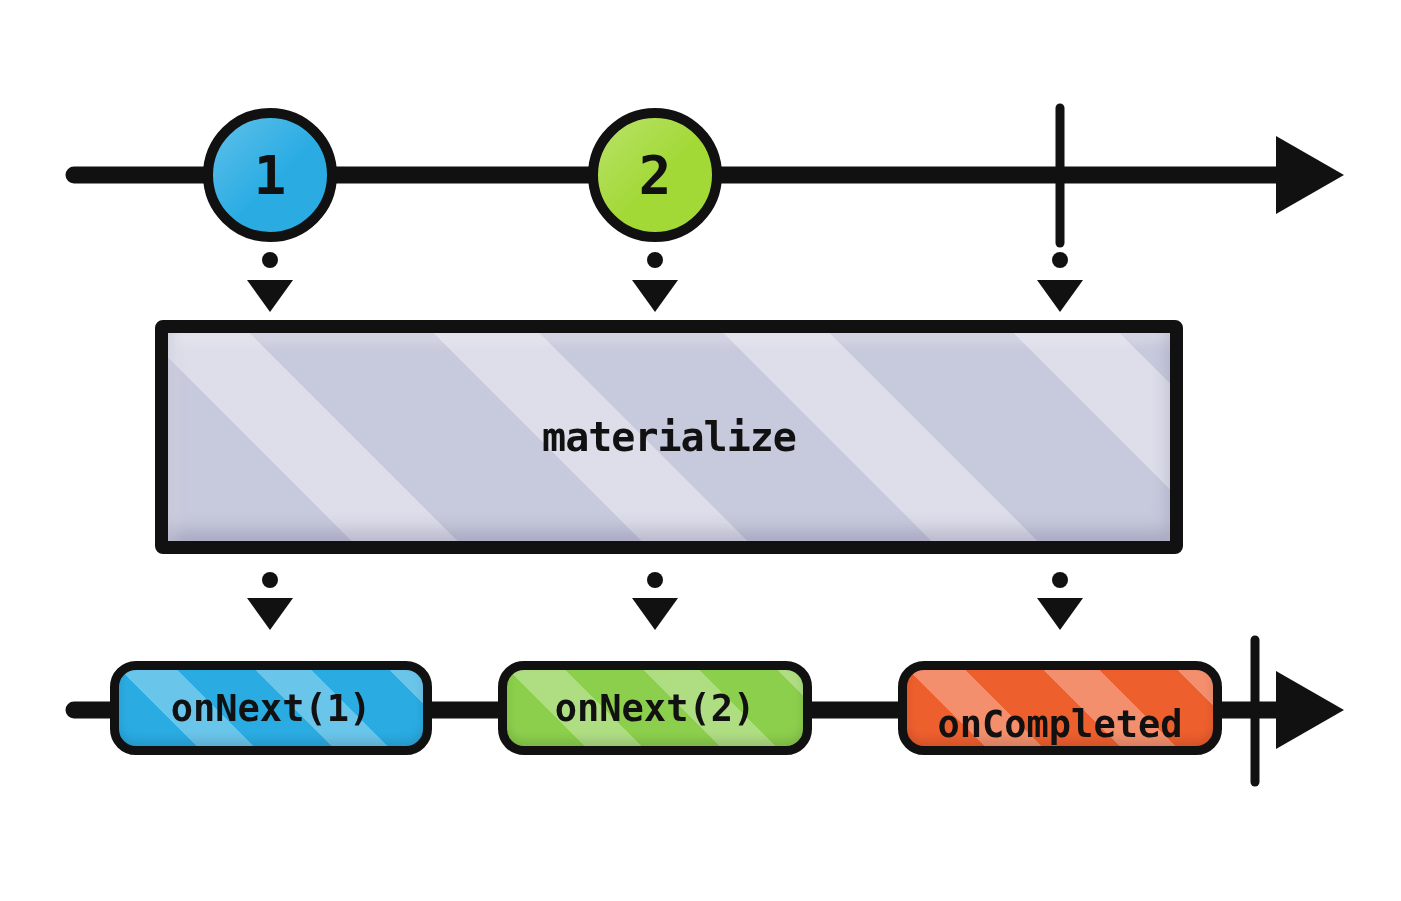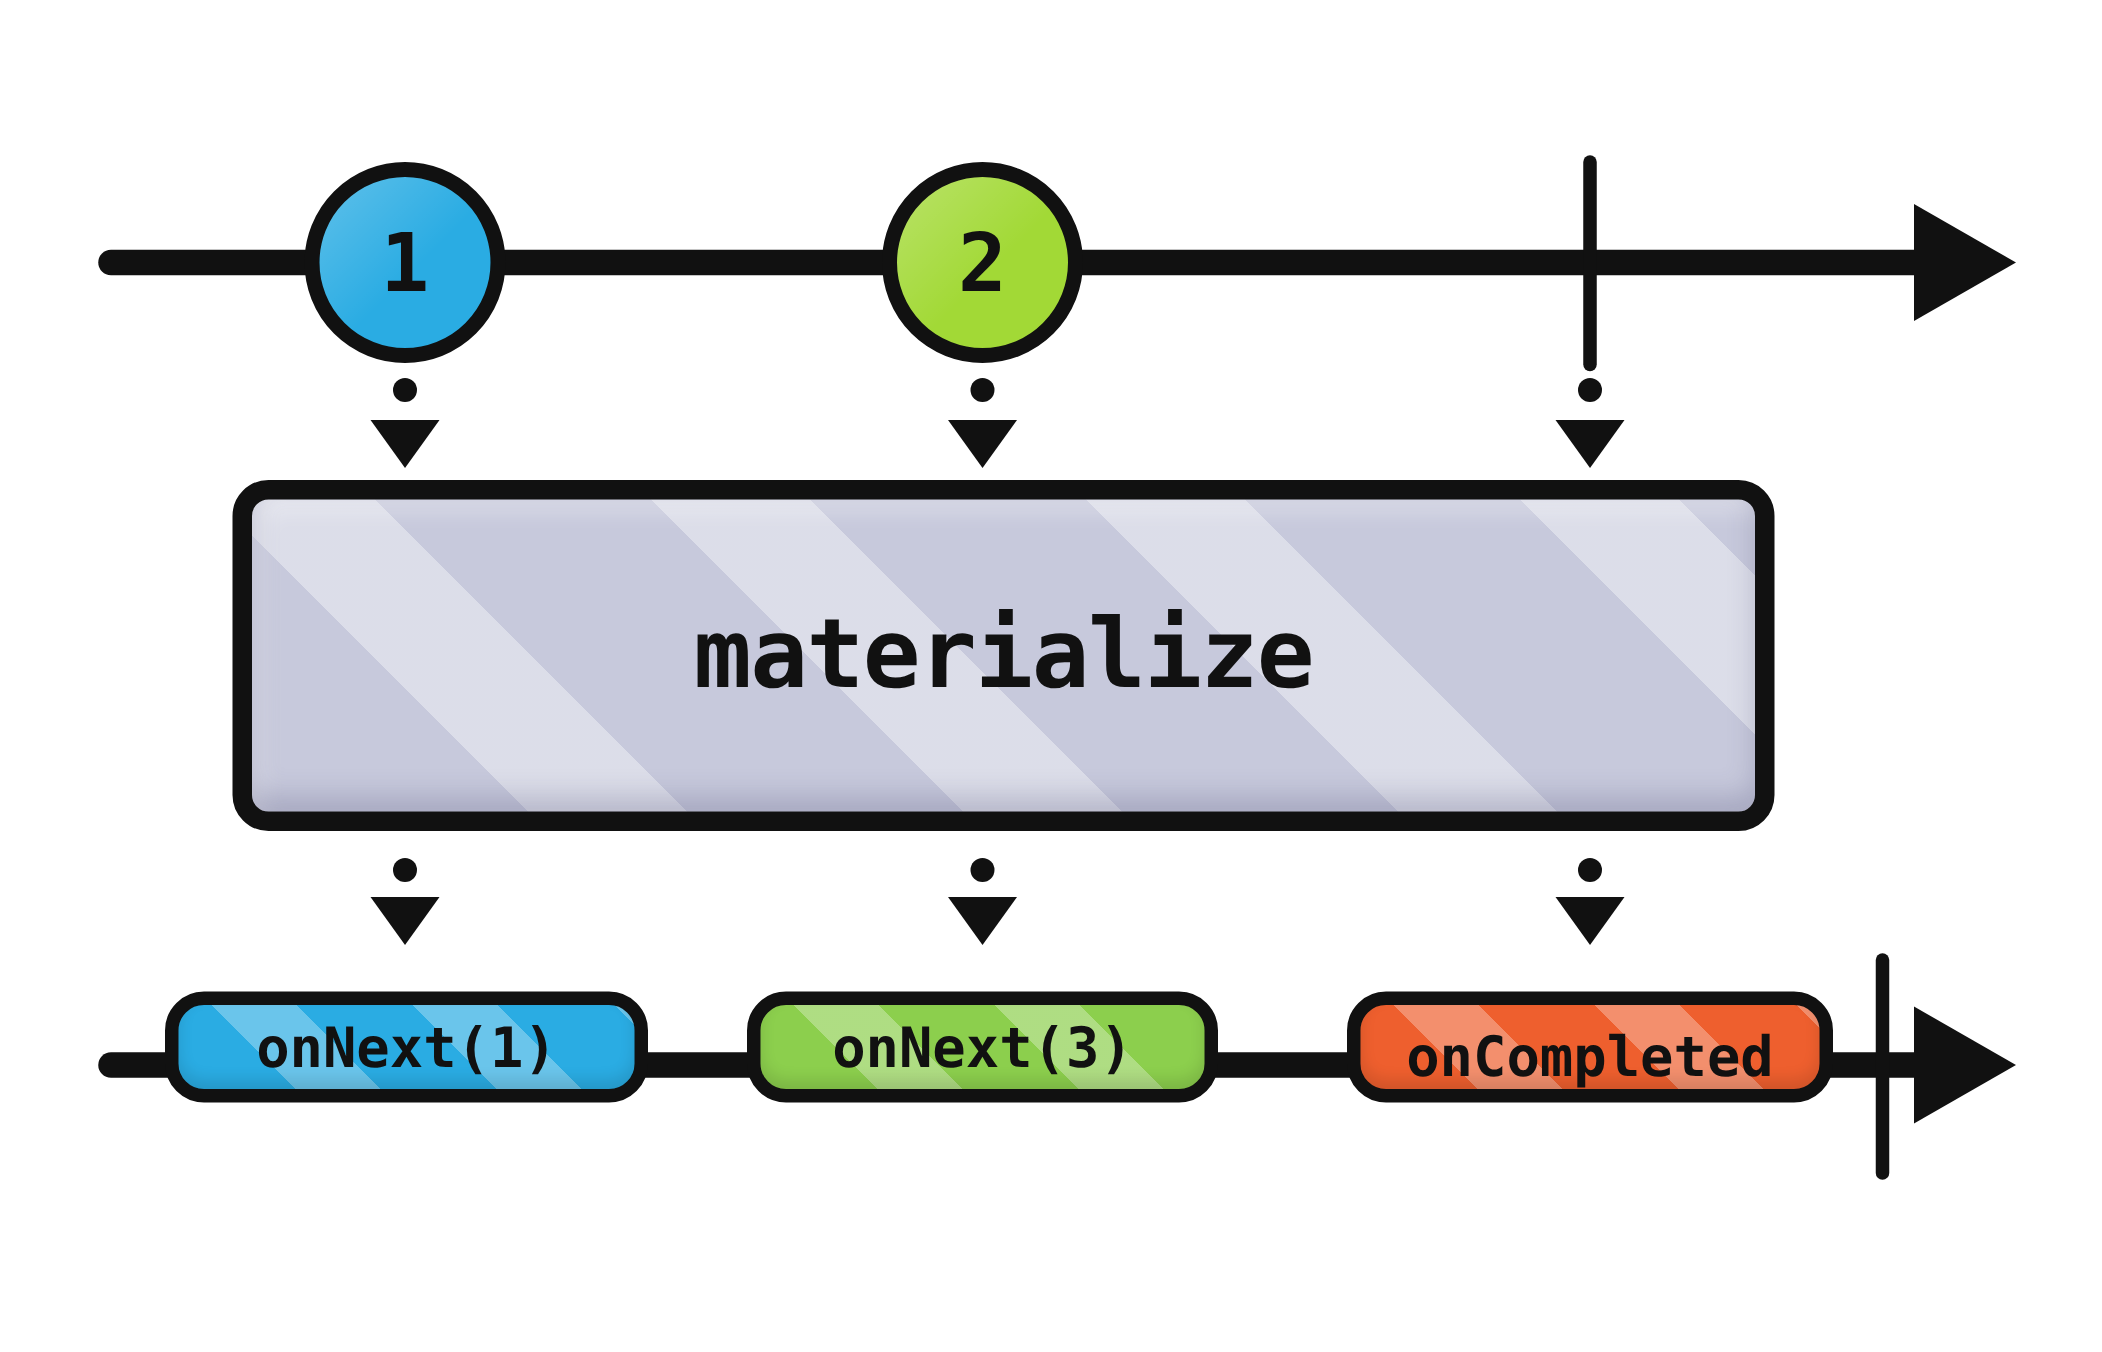--- a/index.html
+++ b/index.html
@@ -36,40 +36,40 @@
     background-image: linear-gradient(135deg, rgba(255,255,255,0.25) 0%, rgba(255,255,255,0.0) 55%);
   }
   .operator-box {
     position: absolute;
     left: 155px;
     top: 320px;
     width: 1028px;
     height: 234px;
     box-sizing: border-box;
     border: 13px solid #111111;
-    border-radius: 24px;
+    border-radius: 8px;
     display: flex;
     align-items: center;
     justify-content: center;
-    font-size: 64px;
+    font-size: 40px;
     font-weight: 700;
     color: #111111;
     letter-spacing: -1px;
     background-image:
       repeating-linear-gradient(45deg,
         rgba(255,255,255,0.0) 0px,
         rgba(255,255,255,0.0) 130px,
         rgba(255,255,255,0.38) 130px,
         rgba(255,255,255,0.38) 205px);
     box-shadow: inset 0 -10px 18px rgba(70,70,110,0.25), inset 8px 8px 14px rgba(255,255,255,0.35);
   }
   .event-pill {
     position: absolute;
     top: 661px;
-    height: 74px;
+    height: 94px;
     box-sizing: border-box;
     border: 9px solid #111111;
     border-radius: 26px;
     display: flex;
     align-items: center;
     justify-content: center;
     font-size: 37px;
     font-weight: 700;
     color: #111111;
     background-image:
@@ -140,20 +140,20 @@
 
   <div class="operator-box" style="background-color: rgb(199, 201, 220);">
     <span>materialize</span>
   </div>
 
   <div class="event-pill pill-onnext1" style="background-color: rgb(42, 172, 227);">
     <span>onNext(1)</span>
   </div>
 
   <div class="event-pill pill-onnext2" style="background-color: rgb(140, 207, 77);">
-    <span>onNext(3)</span>
+    <span>onNext(2)</span>
   </div>
 
   <div class="event-pill pill-oncompleted" style="background-color: rgb(238, 95, 46); align-items: flex-end;">
     <span>onCompleted</span>
   </div>
 
 </div>
 
 </body></html>

